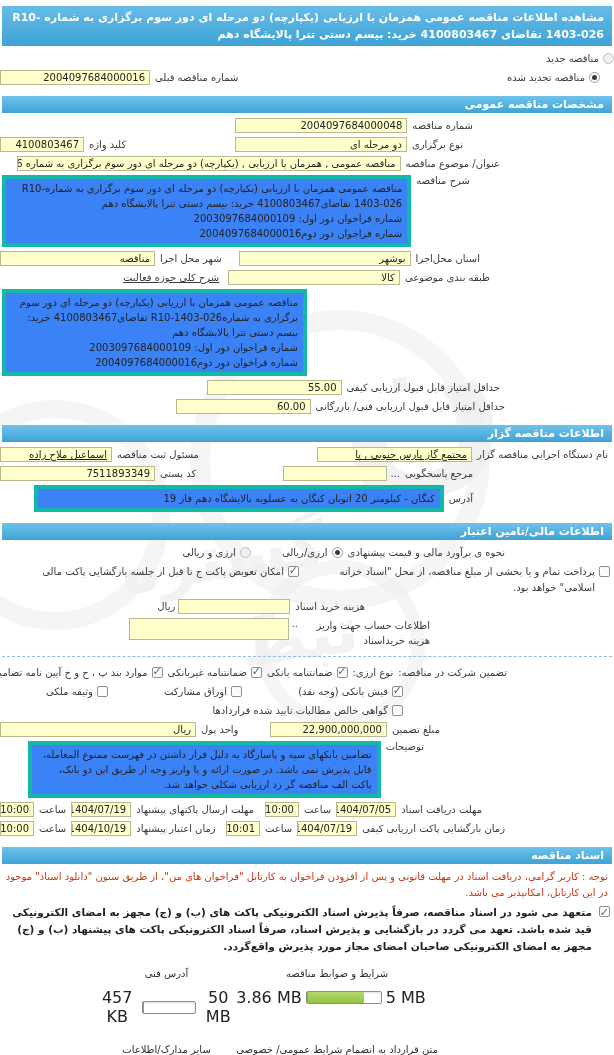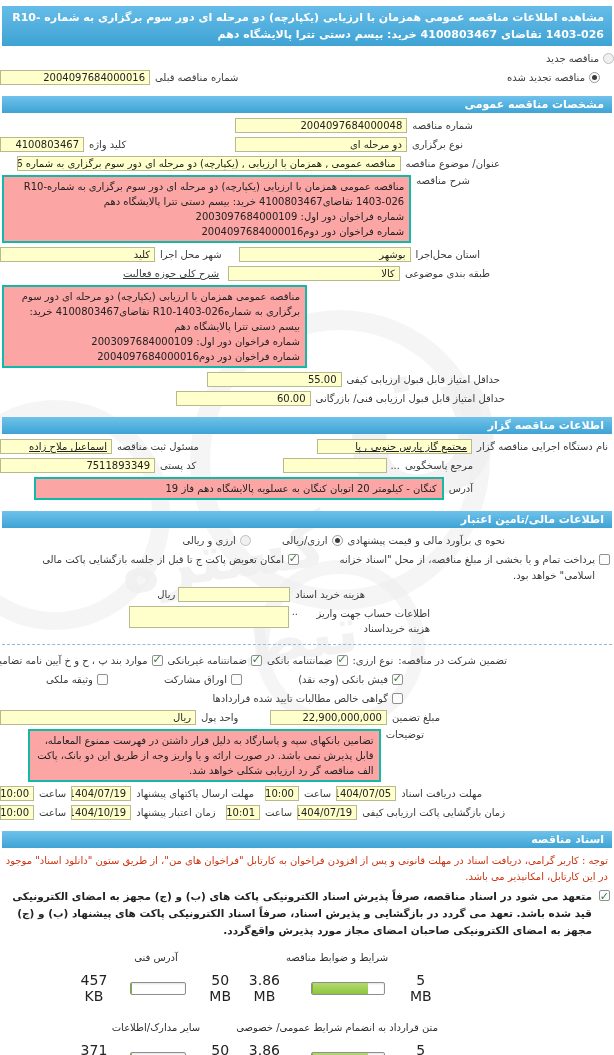--- a/index.html
+++ b/index.html
@@ -17,21 +17,21 @@
   .sec{margin:11px 2px 5px;background:linear-gradient(#6fc2eb,#3ea3d4);color:#fff;
        font-weight:bold;font-size:11px;padding:2px 8px}
   
   .row{display:flex;align-items:center;margin:4px 0;min-height:15px}
   .row.top{align-items:flex-start}
   .lbl{color:#3a3a3a;white-space:nowrap;padding-left:5px}
   .leftpair{margin-right:auto;display:flex;align-items:center}
   .yin{background:#FFFFCC;border:1px solid #b9b98f;height:15px;line-height:12px;
        padding:1px 4px;overflow:hidden;white-space:nowrap;flex:none}
   .grow{flex:1}
-  .tarea{background:#fca5a5;border:2px solid #14b8a6;padding:2px 5px;white-space:pre-wrap;
+  .tarea{background:#3b82f6;border:4px solid #14b8a6;padding:2px 5px;white-space:pre-wrap;
          line-height:1.5;font-size:10px;color:#222}
   .dots{color:#444;padding-left:3px}
   .unit{padding-right:3px;color:#3a3a3a}
   
   .rb{width:11px;height:11px;border:1px solid #9a9a9a;border-radius:50%;background:#fdfdfd;
       display:inline-block;position:relative;flex:none;margin-left:4px}
   .rb[data-checked="true"]::after{content:"";position:absolute;inset:2px;border-radius:50%;background:#3b3b3b}
   .rb[data-checked="false"]{background:#f0f0f0;border-color:#bdbdbd}
   .cb{width:11px;height:11px;border:1px solid #8f8f8f;border-radius:2px;background:#fcfcfc;
       display:inline-block;position:relative;flex:none;margin-left:4px}
@@ -39,21 +39,21 @@
       font-size:11px;font-weight:bold;color:#3c7a3c}
   
   .note{color:#cc3311;line-height:1.6;margin:3px 4px;padding-right:2px}
   .commit{display:flex;align-items:flex-start;gap:3px;margin:3px 4px;font-weight:bold;
           font-size:10.5px;line-height:1.6}
   .dash{border-top:1px dashed #8fbcd9;margin:8px 2px}
   
   .uploads{display:grid;grid-template-columns:1fr 1fr;width:322px;margin:14px 176px 0 0;row-gap:18px}
   .upload{text-align:center}
   .up-label{margin-bottom:9px;color:#2e2e2e;white-space:nowrap}
-  .pbar{direction:ltr;display:flex;align-items:center;gap:18px;font-size:14px;color:#222}
+  .pbar{direction:ltr;display:flex;align-items:center;gap:4px;font-size:16px;color:#222}
   .bar{width:76px;height:13px;border:1px solid #8e8e8e;border-radius:2px;background:#fff;
        overflow:hidden;display:inline-block;box-shadow:inset 0 1px 2px rgba(0,0,0,.12)}
   .fill{display:block;height:100%;background:linear-gradient(#b5d96c,#8dc63f);border-left:1px solid #7ab32f}
   .gopts{display:flex;align-items:center;justify-content:space-between;flex:1}
   .gopt{display:flex;align-items:center;white-space:nowrap}
 </style>
 </head>
 <body>
 
 <div class="page">
@@ -110,21 +110,21 @@
       <span class="tarea grow" style="margin-left:2px;min-height:56px">مناقصه عمومی همزمان با ارزیابی (یکپارچه) دو مرحله ای دور سوم برگزاری به شمارهR10-1403-026 تقاضای4100803467 خرید: بیسم دستی تترا پالایشگاه دهم
 شماره فراخوان دور اول: 2003097684000109
 شماره فراخوان دور دوم2004097684000016</span>
     </div>
 
     <div class="row" style="padding-right:134px">
       <span class="lbl">استان محل‌اجرا</span>
       <span class="yin" style="width:172px">بوشهر</span>
       <span class="leftpair">
         <span class="lbl">شهر محل اجرا</span>
-        <span class="yin" style="width:155px">کلید</span>
+        <span class="yin" style="width:155px">مناقصه</span>
       </span>
     </div>
 
     <div class="row" style="padding-right:124px">
       <span class="lbl">طبقه بندی موضوعی</span>
       <span class="yin" style="width:172px">کالا</span>
       <span class="leftpair" style="margin-left:118px">
         <span class="lbl" style="text-decoration:underline">شرح کلی حوزه فعالیت</span>
       </span>
     </div>

